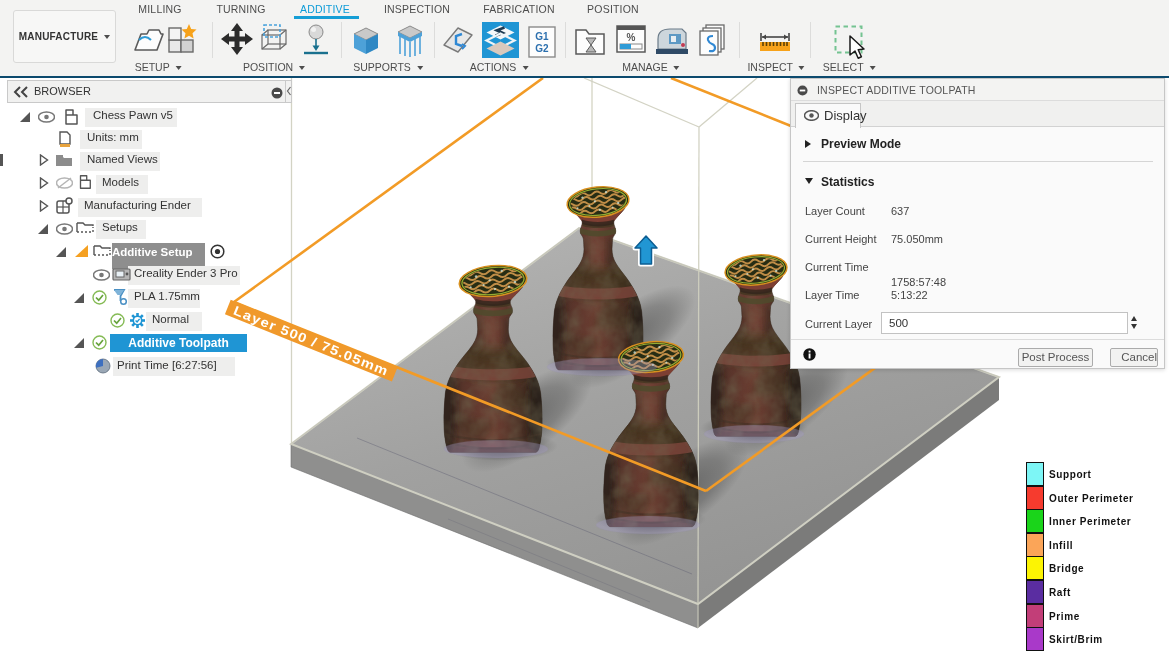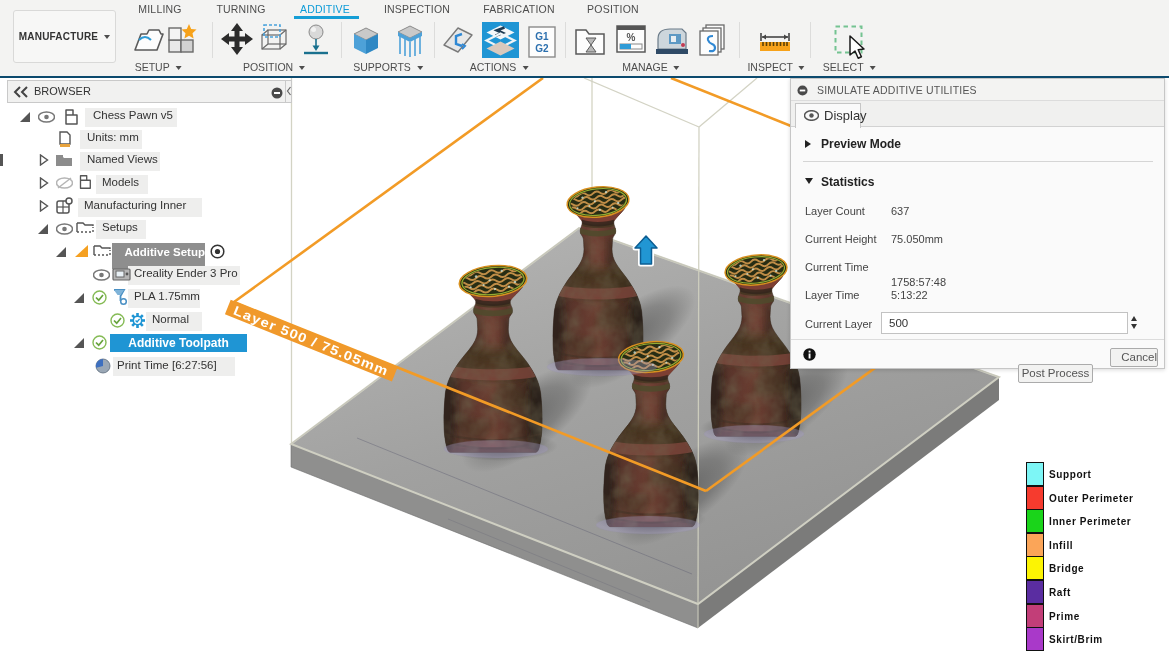--- a/index.html
+++ b/index.html
@@ -458,21 +458,21 @@
   <div class="bbg" style="left:78px; top:120px; width:124px;"></div>
   <svg class="abs" style="left:39px; top:122px;" width="10" height="12" viewBox="0 0 10 12">
         <polygon points="1.5,1 1.5,11 8.5,6" fill="#fff" stroke="#555" stroke-width="1.4"></polygon>
       </svg>
   <svg class="abs" style="left:56px; top:119px;" width="18" height="17" viewBox="0 0 18 17">
         <rect x="1" y="4" width="12" height="12" rx="2" fill="#fff" stroke="#555" stroke-width="1.5"></rect>
         <circle cx="13" cy="4" r="3" fill="#fff" stroke="#555" stroke-width="1.5"></circle>
         <line x1="7" y1="4" x2="7" y2="16" stroke="#555" stroke-width="1.2"></line>
         <line x1="1" y1="10" x2="13" y2="10" stroke="#555" stroke-width="1.2"></line>
       </svg>
-  <div class="brow" style="left:84px; top:121px;">Manufacturing Inner</div>
+  <div class="brow" style="left:84px; top:121px;">Manufacturing Ender</div>
 
   <div class="bbg" style="left:96px; top:142px; width:50px;"></div>
   <svg class="abs" style="left:37px; top:145px;" width="12" height="12" viewBox="0 0 12 12">
         <polygon points="1,11 11,11 11,1" fill="#555"></polygon>
       </svg>
   <svg class="abs" style="left:56px; top:145px;" width="17" height="12" viewBox="0 0 17 12">
         <ellipse cx="8.5" cy="6" rx="8" ry="5" fill="none" stroke="#777" stroke-width="1.5"></ellipse>
         <circle cx="8.5" cy="6" r="2.3" fill="#777"></circle>
       </svg>
   <svg class="abs" style="left:76px; top:142px;" width="20" height="16" viewBox="0 0 20 16">
@@ -484,21 +484,21 @@
   <svg class="abs" style="left:55px; top:168px;" width="12" height="12" viewBox="0 0 12 12">
         <polygon points="1,11 11,11 11,1" fill="#555"></polygon>
       </svg>
   <svg class="abs" style="left:74px; top:166px;" width="15" height="14" viewBox="0 0 15 14">
         <polygon points="1,13 14,13 14,1" fill="#f5a021"></polygon>
       </svg>
   <svg class="abs" style="left:93px; top:165px;" width="20" height="16" viewBox="0 0 20 16">
         <path d="M1 3 L7 3 L9 5 L17 5 L17 6 M1 3 L1 12" fill="none" stroke="#555" stroke-width="1.4"></path>
         <path d="M1 12 L17 12 L17 7" fill="none" stroke="#555" stroke-width="1.4" stroke-dasharray="2,2"></path>
       </svg>
-  <div style="position:absolute; left:112px; top:165px; width:93px; height:26px; background:#8e8e8e; color:#fff; font-size:11.5px; font-weight:bold; text-align:right; line-height:18px;">Additive Setup</div>
+  <div style="position:absolute; left:112px; top:165px; width:93px; height:26px; background:#8e8e8e; color:#fff; font-size:11.5px; font-weight:bold; text-align:left; line-height:18px;">Additive Setup</div>
   <svg class="abs" style="left:210px; top:166px;" width="15" height="15" viewBox="0 0 15 15">
         <circle cx="7.5" cy="7.5" r="6.3" fill="#fff" stroke="#333" stroke-width="1.5"></circle>
         <circle cx="7.5" cy="7.5" r="2.6" fill="#333"></circle>
       </svg>
 
   <div class="bbg" style="left:128px; top:188px; width:112px;"></div>
   <svg class="abs" style="left:93px; top:191px;" width="17" height="12" viewBox="0 0 17 12">
         <ellipse cx="8.5" cy="6" rx="8" ry="5" fill="none" stroke="#777" stroke-width="1.5"></ellipse>
         <circle cx="8.5" cy="6" r="2.3" fill="#777"></circle>
       </svg>
@@ -561,21 +561,21 @@
   <div class="brow" style="left:117px; top:281px;">Print Time [6:27:56]</div>
   </div>
 </div>
 
 <div id="dialog">
   <div id="dheader">
     <svg class="abs" style="left:6px; top:6px;" width="11" height="11" viewBox="0 0 12 12">
       <circle cx="6" cy="6" r="5.5" fill="#4a4a4a"></circle>
       <rect x="3" y="5" width="6" height="2" fill="#fff"></rect>
     </svg>
-    <span style="margin-left:26px;">SIMULATE ADDITIVE UTILITIES</span>
+    <span style="margin-left:26px;">INSPECT ADDITIVE TOOLPATH</span>
   </div>
   <div id="dtabs">
     <div id="dtab">
       <svg class="abs" style="left:8px; top:6px;" width="15" height="11" viewBox="0 0 15 11">
         <ellipse cx="7.5" cy="5.5" rx="7" ry="4.8" fill="none" stroke="#555" stroke-width="1.5"></ellipse>
         <circle cx="7.5" cy="5.5" r="2.2" fill="#555"></circle>
       </svg>
       <span style="margin-left:28px;">Display</span>
     </div>
   </div>
@@ -599,21 +599,21 @@
   <div id="dspin">
     <div style="width:0;height:0;border-left:3.5px solid transparent;border-right:3.5px solid transparent;border-bottom:5px solid #333;margin:4px auto 3px;"></div>
     <div style="width:0;height:0;border-left:3.5px solid transparent;border-right:3.5px solid transparent;border-top:5px solid #333;margin:0 auto;"></div>
   </div>
   <div id="dfoot">
     <svg class="abs" style="left:12px; top:8px;" width="13" height="13" viewBox="0 0 13 13">
       <circle cx="6.5" cy="6.5" r="6.2" fill="#111"></circle>
       <rect x="5.6" y="5.5" width="1.9" height="5" fill="#fff"></rect>
       <rect x="5.6" y="2.6" width="1.9" height="1.9" fill="#fff"></rect>
     </svg>
-    <div class="dbtn" style="left:227px; width:75px;margin-top:16px;">Post Process</div>
+    <div class="dbtn" style="left:227px; width:75px;">Post Process</div>
     <div class="dbtn" style="left:319px; width:48px;text-align:right;">Cancel</div>
   </div>
 </div>
 
 <div id="legend">
     <div class="lrow" style="top: 0px;">
       <div class="lsw" style="background:#7df6f6"></div>
       <div class="ltx">Support</div>
     </div>
     <div class="lrow" style="top: 23.6px;">

